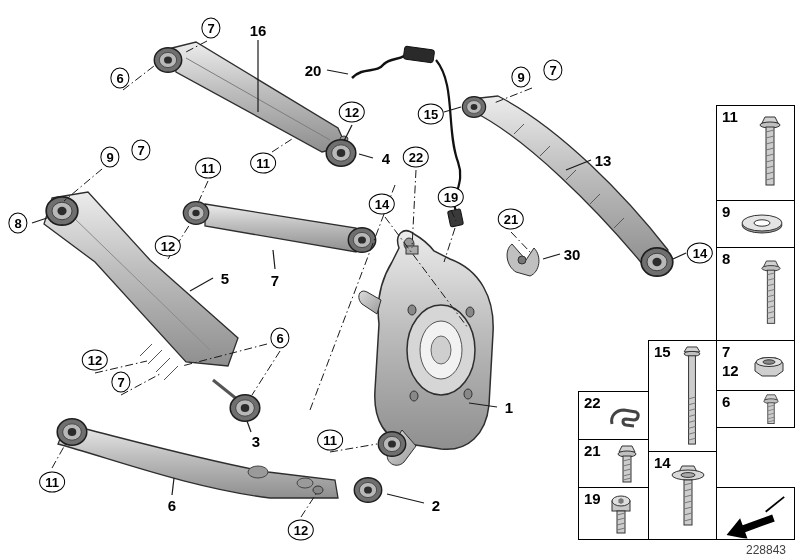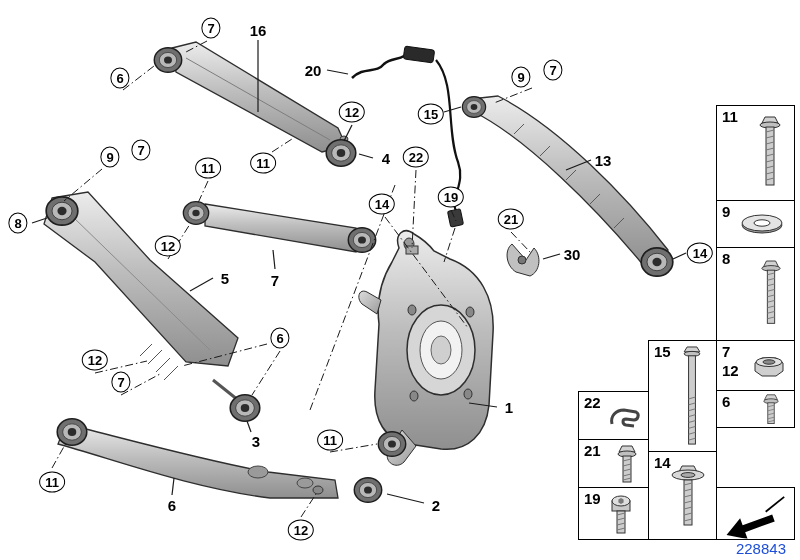--- a/index.html
+++ b/index.html
@@ -21,21 +21,21 @@
     border:1.5px solid #000; border-radius:50%;
     background:#fff; font-size:13px;
   }
   .callout.plain { font-size:15px; }
   .part-cell { position:absolute; border:1px solid #000; background:#fff; }
   .cell-label { position:absolute; top:2px; left:5px; font-weight:bold; font-size:15px; }
   .cell-label.second { top:21px; }
   .cell-icon { position:absolute; }
   .icon-right-mid { right:12px; top:50%; transform:translateY(-50%); }
   .icon-center { left:50%; top:50%; transform:translate(-50%,-50%); }
-  #figure-id { position:absolute; right:14px; bottom:3px; font-size:15px; color:#1d4ed8; }
+  #figure-id { position:absolute; right:14px; bottom:3px; font-size:12px; color:#404040; }
 </style>
 </head>
 <body>
 
 <div id="stage">
 
   <svg id="diagram" width="800" height="560" viewBox="0 0 800 560">
     <defs>
       <linearGradient id="met" x1="0" y1="0" x2="0" y2="1">
         <stop offset="0" stop-color="#ececec"></stop>

